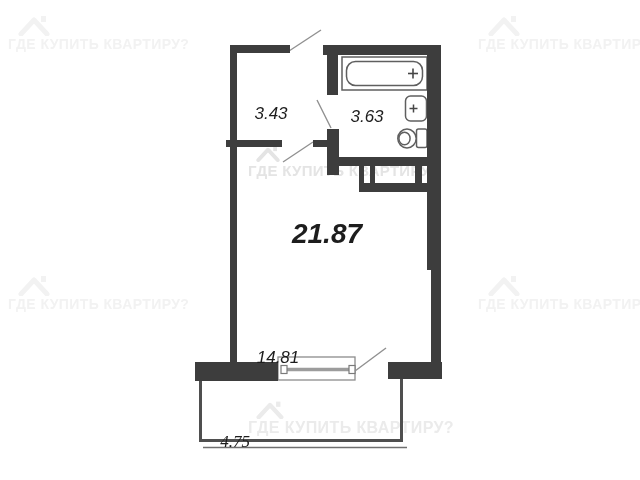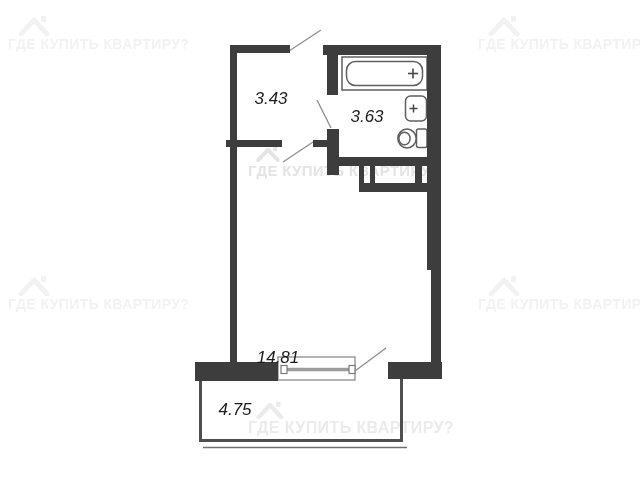--- a/index.html
+++ b/index.html
@@ -137,18 +137,19 @@
     <div class="wall" style="left:431px;top:270px;width:10px;height:92px;"></div>
     <div class="wall" style="left:327px;top:157px;width:100px;height:9px;"></div>
     <div class="wall" style="left:359px;top:166px;width:5px;height:17px;"></div>
     <div class="wall" style="left:370px;top:166px;width:5px;height:17px;"></div>
     <div class="wall" style="left:415px;top:166px;width:7px;height:17px;"></div>
     <div class="wall" style="left:359px;top:183px;width:81px;height:9px;"></div>
     <div class="wall" style="left:195px;top:362px;width:83px;height:19px;"></div>
     <div class="wall" style="left:388px;top:362px;width:54px;height:17px;"></div>
   </div>
 
-  <div class="room-label lbl-s" style="left:271px;top:99px;">3.43</div>
+  <div class="room-label lbl-s" style="left:271px;top:114px;">3.43</div>
   <div class="room-label lbl-s" style="left:367px;top:117px;font-style:italic;">3.63</div>
+  <div class="room-label lbl-l" style="left:327px;top:234px;">21.87</div>
   <div class="room-label lbl-s" style="left:278px;top:338px;margin-top:20px;">14.81</div>
-  <div class="room-label lbl-s" style="left:235px;top:410px;">4.75</div>
+  <div class="room-label lbl-s" style="left:235px;top:442px;font-family:Liberation Serif, serif;">4.75</div>
 
 </div>
 
 </body></html>

